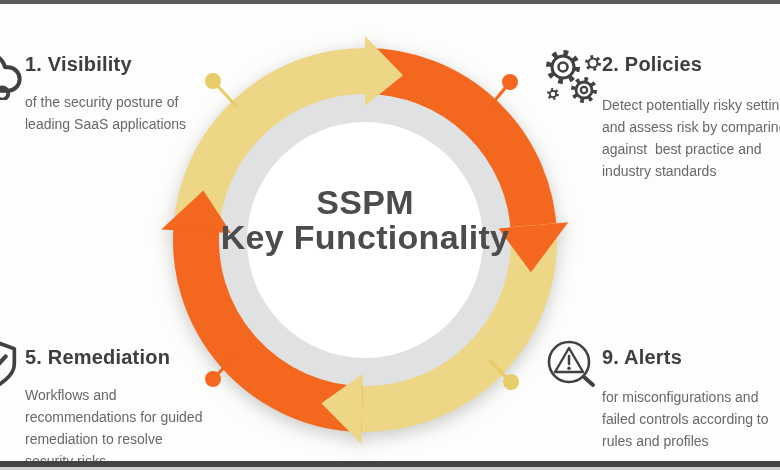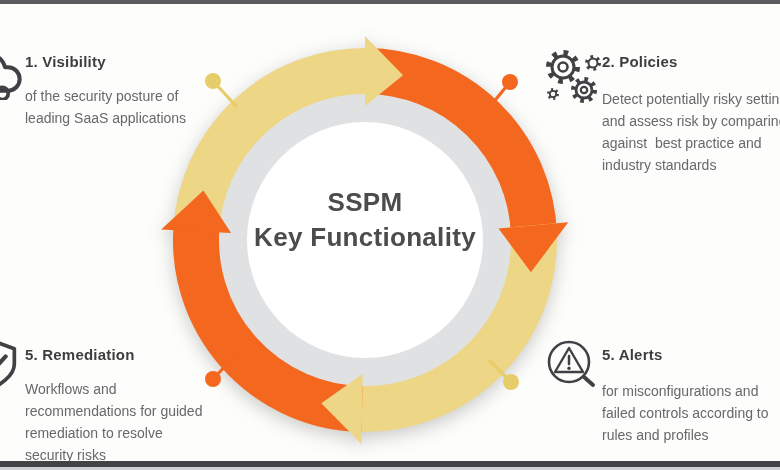--- a/index.html
+++ b/index.html
@@ -10,29 +10,29 @@
   .edge-bar{position:absolute;left:0;right:0;}
   .edge-top{top:0;height:4px;background:#5a5b5d;}
   .edge-bottom-dark{top:461px;height:6px;background:#424345;}
   .edge-bottom-light{top:467px;height:3px;background:#cfd0d1;}
   .cycle-svg{position:absolute;left:0;top:0;}
   .ring-group{filter:drop-shadow(0 5px 9px rgba(80,80,80,0.30));}
   .arc{fill:none;stroke-width:46;}
   .conn{stroke-width:3.2;}
   .center-label{
     position:absolute;left:205px;top:185px;width:320px;
-    text-align:center;font-weight:bold;font-size:26px;line-height:35px;
+    text-align:center;font-weight:bold;font-size:34px;line-height:35px;
     color:#4a4c4e;letter-spacing:0.3px;
   }
   .quad{position:absolute;}
   .quad-tl{left:25px;top:53px;}
   .quad-tr{left:602px;top:53px;}
   .quad-br{left:602px;top:346px;}
   .quad-bl{left:25px;top:346px;}
-  .quad-heading{font-size:15px;font-weight:bold;color:#3d3e40;letter-spacing:0.2px;}
+  .quad-heading{font-size:20px;font-weight:bold;color:#3d3e40;letter-spacing:0.2px;}
   .quad-body{
     margin-top:15px;font-size:14px;line-height:22px;color:#66686b;
     white-space:pre;
   }
   .quad-tr .quad-body{margin-top:18px;}
   .quad-br .quad-body{margin-top:17px;}
   .icon-svg{position:absolute;}
   .icon-stroke{stroke:#3f4144;fill:none;}
 </style>
 </head>
@@ -118,21 +118,21 @@
   </div>
 
   <svg class="icon-svg" style="left:543px;top:334px;" width="60" height="62" viewBox="0 0 60 62">
     <circle class="icon-stroke" cx="26" cy="28" r="20" stroke-width="2.6"></circle>
     <line class="icon-stroke" x1="41" y1="43" x2="50" y2="51" stroke-width="4" stroke-linecap="round"></line>
     <path class="icon-stroke" stroke-width="2.4" stroke-linejoin="round" d="M26,14 L40,38 L12,38 Z"></path>
     <line class="icon-stroke" x1="26" y1="22" x2="26" y2="30" stroke-width="2.5" stroke-linecap="round"></line>
     <circle cx="26" cy="34.3" r="1.7" fill="#3f4144"></circle>
   </svg>
   <div class="quad quad-br">
-    <div class="quad-heading">5. Alerts</div>
+    <div class="quad-heading">9. Alerts</div>
     <div class="quad-body">for misconfigurations and
 failed controls according to
 rules and profiles</div>
   </div>
 
   <svg class="icon-svg" style="left:-29px;top:336px;" width="52" height="56" viewBox="0 0 24 24">
     <path class="icon-stroke" stroke-width="1.7" stroke-linejoin="round" d="M12 22s8-4 8-10V5l-8-3-8 3v7c0 6 8 10 8 10z"></path>
     <polyline class="icon-stroke" stroke-width="1.9" stroke-linecap="round" stroke-linejoin="round" points="8.5,11.5 11,14 16,8.5"></polyline>
   </svg>
   <div class="quad quad-bl">

